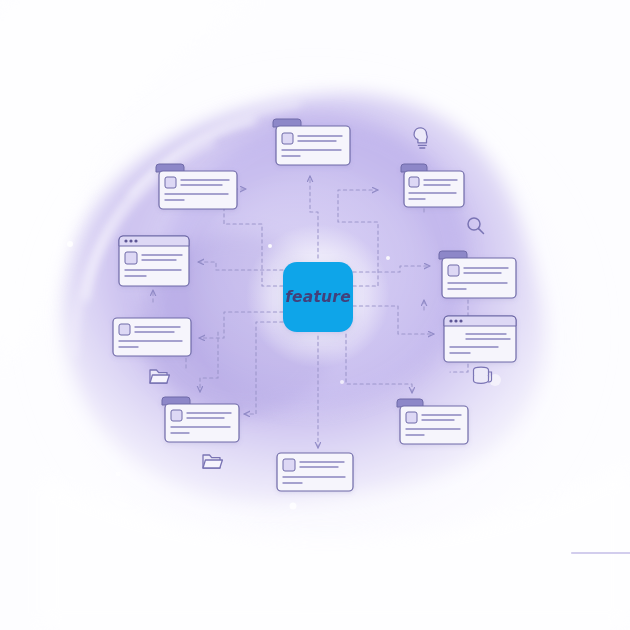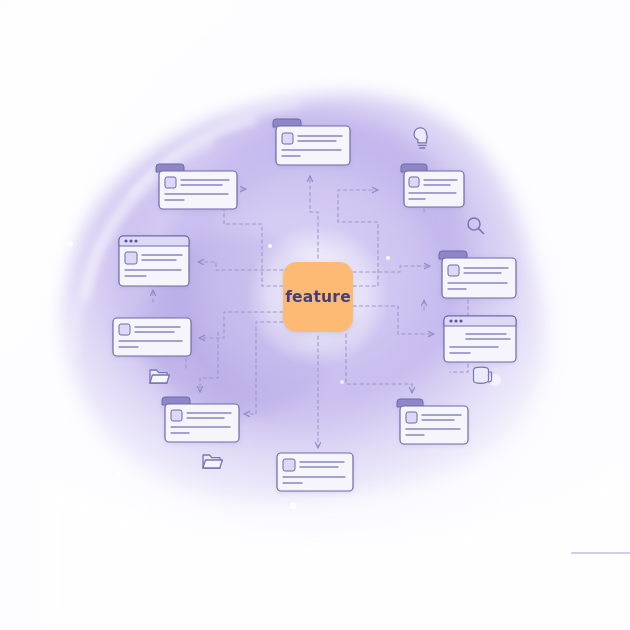--- a/index.html
+++ b/index.html
@@ -13,22 +13,23 @@
   .center-label{
     position:absolute;
     display:flex;align-items:center;justify-content:center;
     font-weight:700;letter-spacing:.2px;
     color:#43407a;font-size:15.5px;
     width:100%;height:100%;
     user-select:none;
   }
   .center-wrap{
     position:absolute;left:283px;top:262px;width:70px;height:70px;
-    background:#fdba74;border-radius:14px;
+    background:#0ea5e9;border-radius:14px;
     box-shadow:0 3px 14px rgba(110,100,190,.20), 0 1px 3px rgba(110,100,190,.10);
+    font-style:italic;
   }
 </style>
 </head>
 <body>
 
 <div id="stage">
 
   <svg id="bg" viewBox="0 0 630 630" xmlns="http://www.w3.org/2000/svg">
     <defs>
       <radialGradient id="gBlob" cx="48%" cy="42%" r="62%">

